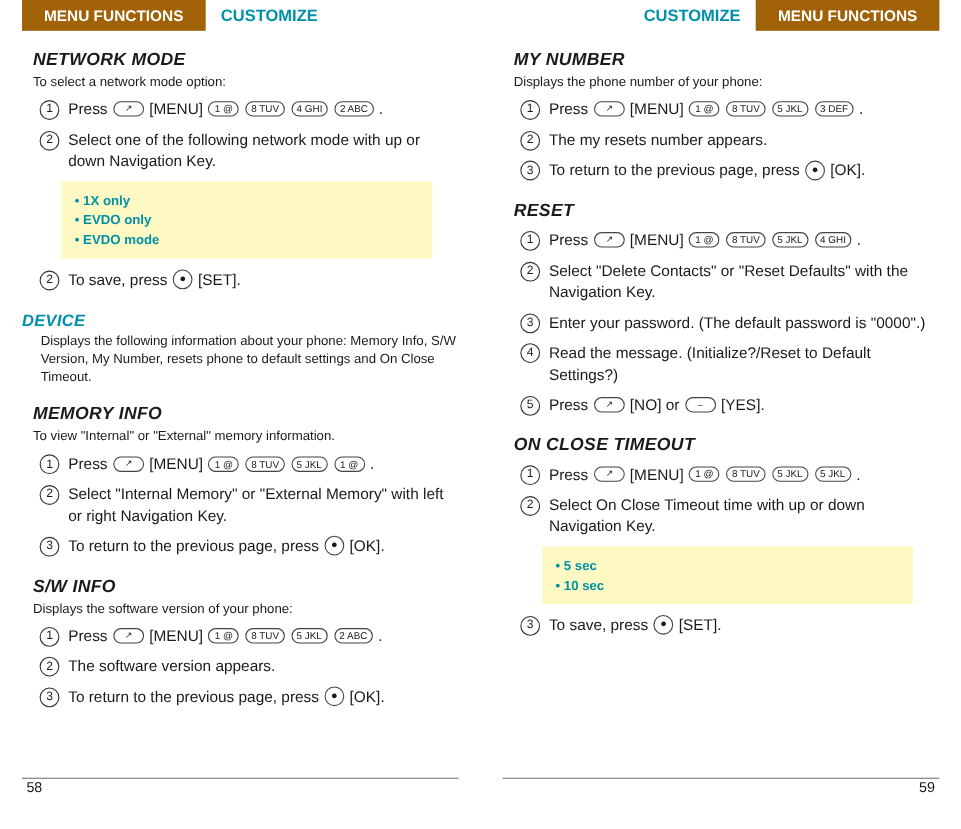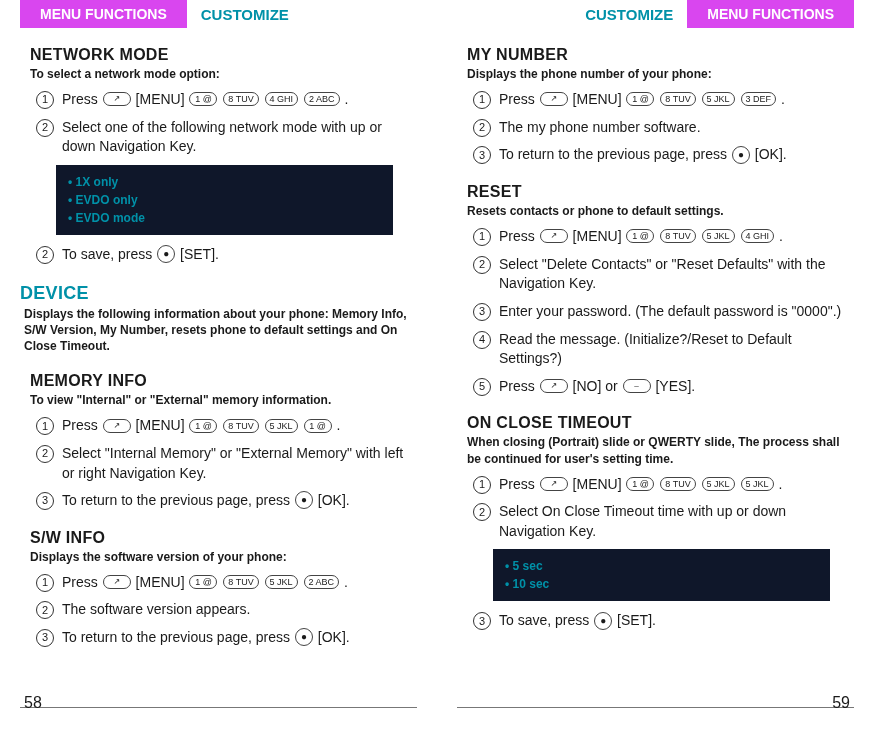--- a/index.html
+++ b/index.html
@@ -2,37 +2,37 @@
 <html><head>
   <meta charset="utf-8">
   <style>
     * { margin: 0; padding: 0; box-sizing: border-box; }
     body { font-family: "Helvetica Neue", Arial, sans-serif; font-size: 13px; color: #1a1a1a; background: #fff; width: 874px; height: 754px; position: relative; }
     .page { display: flex; gap: 40px; padding: 0 20px 30px 20px; height: 100%; }
     .col { flex: 1; position: relative; }
     .header-row { display: flex; height: 28px; margin-bottom: 18px; }
     .header-row.left { justify-content: flex-start; }
     .header-row.right { justify-content: flex-end; }
-    .tab-teal { background: #d946ef; color: #fff; font-weight: bold; font-size: 14px; padding: 4px 20px; display: flex; align-items: center; }
+    .tab-teal { background: #a16207; color: #fff; font-weight: bold; font-size: 14px; padding: 4px 20px; display: flex; align-items: center; }
     .tab-customize { color: #0091a8; font-weight: bold; font-size: 15px; padding: 4px 14px; display: flex; align-items: center; }
-    .section-title { font-weight: bold; font-size: 16px; margin: 18px 0 2px 10px; letter-spacing: 0.3px; }
-    .section-title.main { color: #0091a8; font-size: 18px; margin-left: 0; }
-    .subtitle { font-size: 12px; margin: 0 0 8px 10px; line-height: 1.35; font-weight: bold; }
-    .subtitle.main { margin-left: 4px; }
+    .section-title { font-weight: bold; font-style: italic; font-size: 16px; margin: 18px 0 2px 10px; letter-spacing: 0.3px; }
+    .section-title.main { color: #0091a8; font-size: 15px; margin-left: 0; }
+    .subtitle { font-size: 12px; margin: 0 0 8px 10px; line-height: 1.35; }
+    .subtitle.main { margin-left: 17px; }
     .step { display: flex; margin: 8px 0 8px 16px; align-items: flex-start; line-height: 1.4; }
     .step-num { width: 18px; height: 18px; border: 1.2px solid #333; border-radius: 50%; display: inline-flex; align-items: center; justify-content: center; font-size: 11px; margin-right: 8px; flex-shrink: 0; margin-top: 1px; }
     .step-text { flex: 1; font-size: 14px; }
     .key { display: inline-block; border: 1.2px solid #444; border-radius: 10px; padding: 0 4px; font-size: 9px; min-width: 28px; height: 14px; line-height: 12px; text-align: center; vertical-align: middle; margin: 0 1px; position: relative; top: -1px; background: #fff; }
     .key.round { border-radius: 50%; width: 18px; min-width: 18px; height: 18px; line-height: 16px; font-size: 10px; padding: 0; }
     .key.send { font-size: 8px; letter-spacing: -0.5px; }
-    .options-box { background: #0f172a; margin: 6px 24px 10px 36px; padding: 8px 12px; }
+    .options-box { background: #fef9c3; margin: 6px 24px 10px 36px; padding: 8px 12px; }
     .options-box .opt { color: #0091a8; font-weight: bold; font-size: 12px; line-height: 1.5; }
     .options-box .opt::before { content: "• "; }
     .footer-line { position: absolute; bottom: 16px; left: 0; right: 0; border-top: 1px solid #777; }
-    .page-num { position: absolute; bottom: 12px; font-size: 16px; }
+    .page-num { position: absolute; bottom: 1px; font-size: 13px; }
     .page-num.left { left: 4px; }
     .page-num.right { right: 4px; }
   </style>
 </head>
 <body>
 
 <div class="page">
 
   <div class="col">
     <div class="header-row left">
@@ -153,33 +153,32 @@
         <span>[MENU]</span>
         <span class="key">1 @</span>
         <span class="key">8 TUV</span>
         <span class="key">5 JKL</span>
         <span class="key">3 DEF</span>
         <span>.</span>
       </span>
     </div>
     <div class="step">
       <span class="step-num">2</span>
-      <span class="step-text">The my phone number software.</span>
+      <span class="step-text">The my resets number appears.</span>
     </div>
     <div class="step">
       <span class="step-num">3</span>
       <span class="step-text">
         <span>To return to the previous page, press </span>
         <span class="key round">●</span>
         <span> [OK].</span>
       </span>
     </div>
 
     <div class="section-title">RESET</div>
-    <div class="subtitle">Resets contacts or phone to default settings.</div>
     <div class="step">
       <span class="step-num">1</span>
       <span class="step-text">
         <span>Press</span>
         <span class="key send">↗</span>
         <span>[MENU]</span>
         <span class="key">1 @</span>
         <span class="key">8 TUV</span>
         <span class="key">5 JKL</span>
         <span class="key">4 GHI</span>
@@ -203,21 +202,20 @@
       <span class="step-text">
         <span>Press </span>
         <span class="key send">↗</span>
         <span> [NO] or </span>
         <span class="key">⎯</span>
         <span> [YES].</span>
       </span>
     </div>
 
     <div class="section-title">ON CLOSE TIMEOUT</div>
-    <div class="subtitle">When closing (Portrait) slide or QWERTY slide, The process shall be continued for user's setting time.</div>
     <div class="step">
       <span class="step-num">1</span>
       <span class="step-text">
         <span>Press</span>
         <span class="key send">↗</span>
         <span>[MENU]</span>
         <span class="key">1 @</span>
         <span class="key">8 TUV</span>
         <span class="key">5 JKL</span>
         <span class="key">5 JKL</span>

